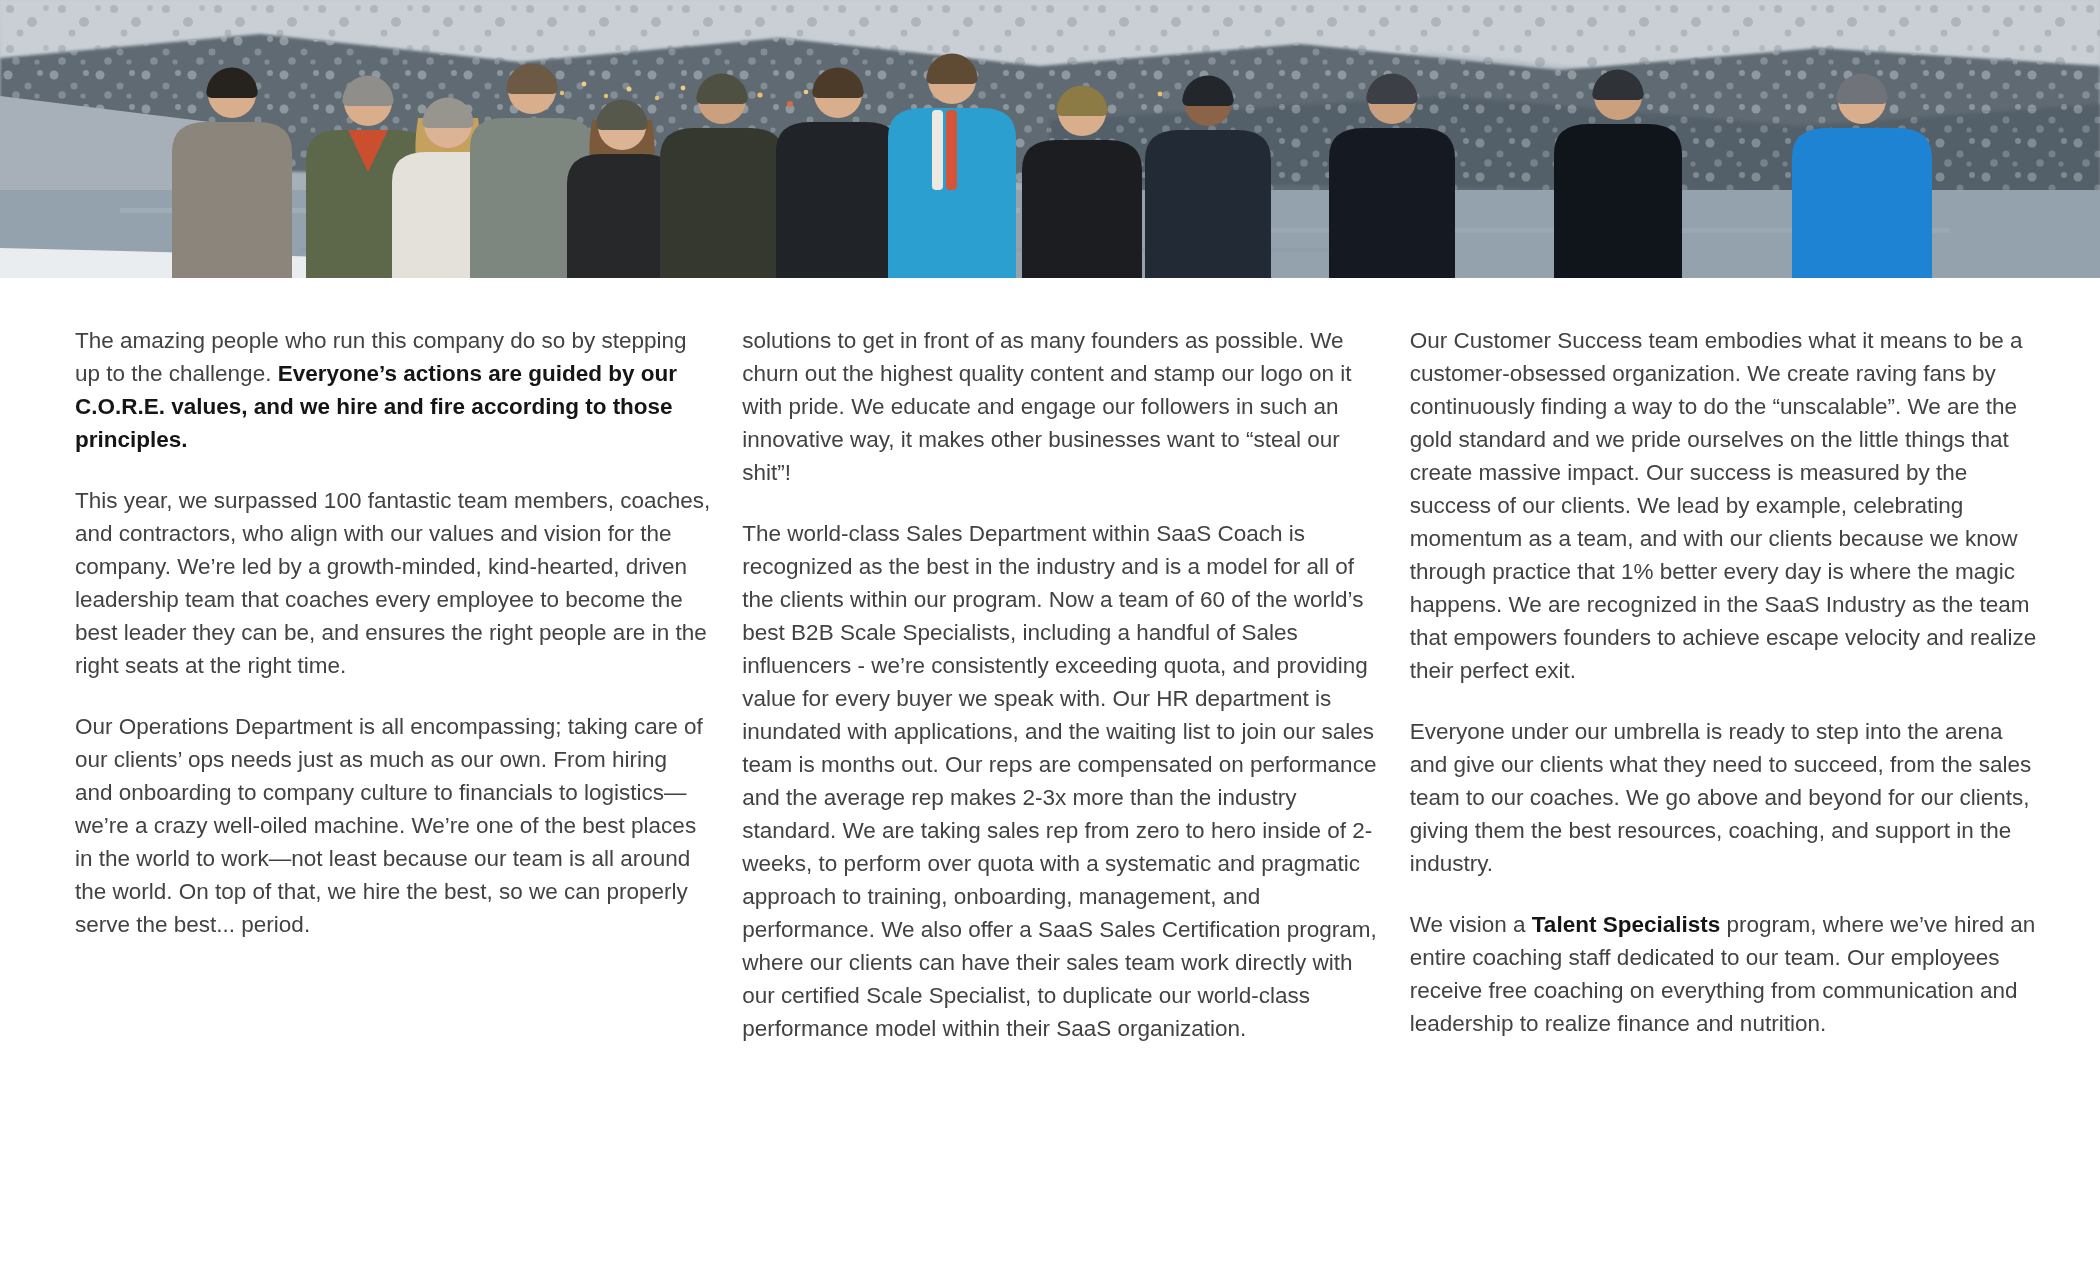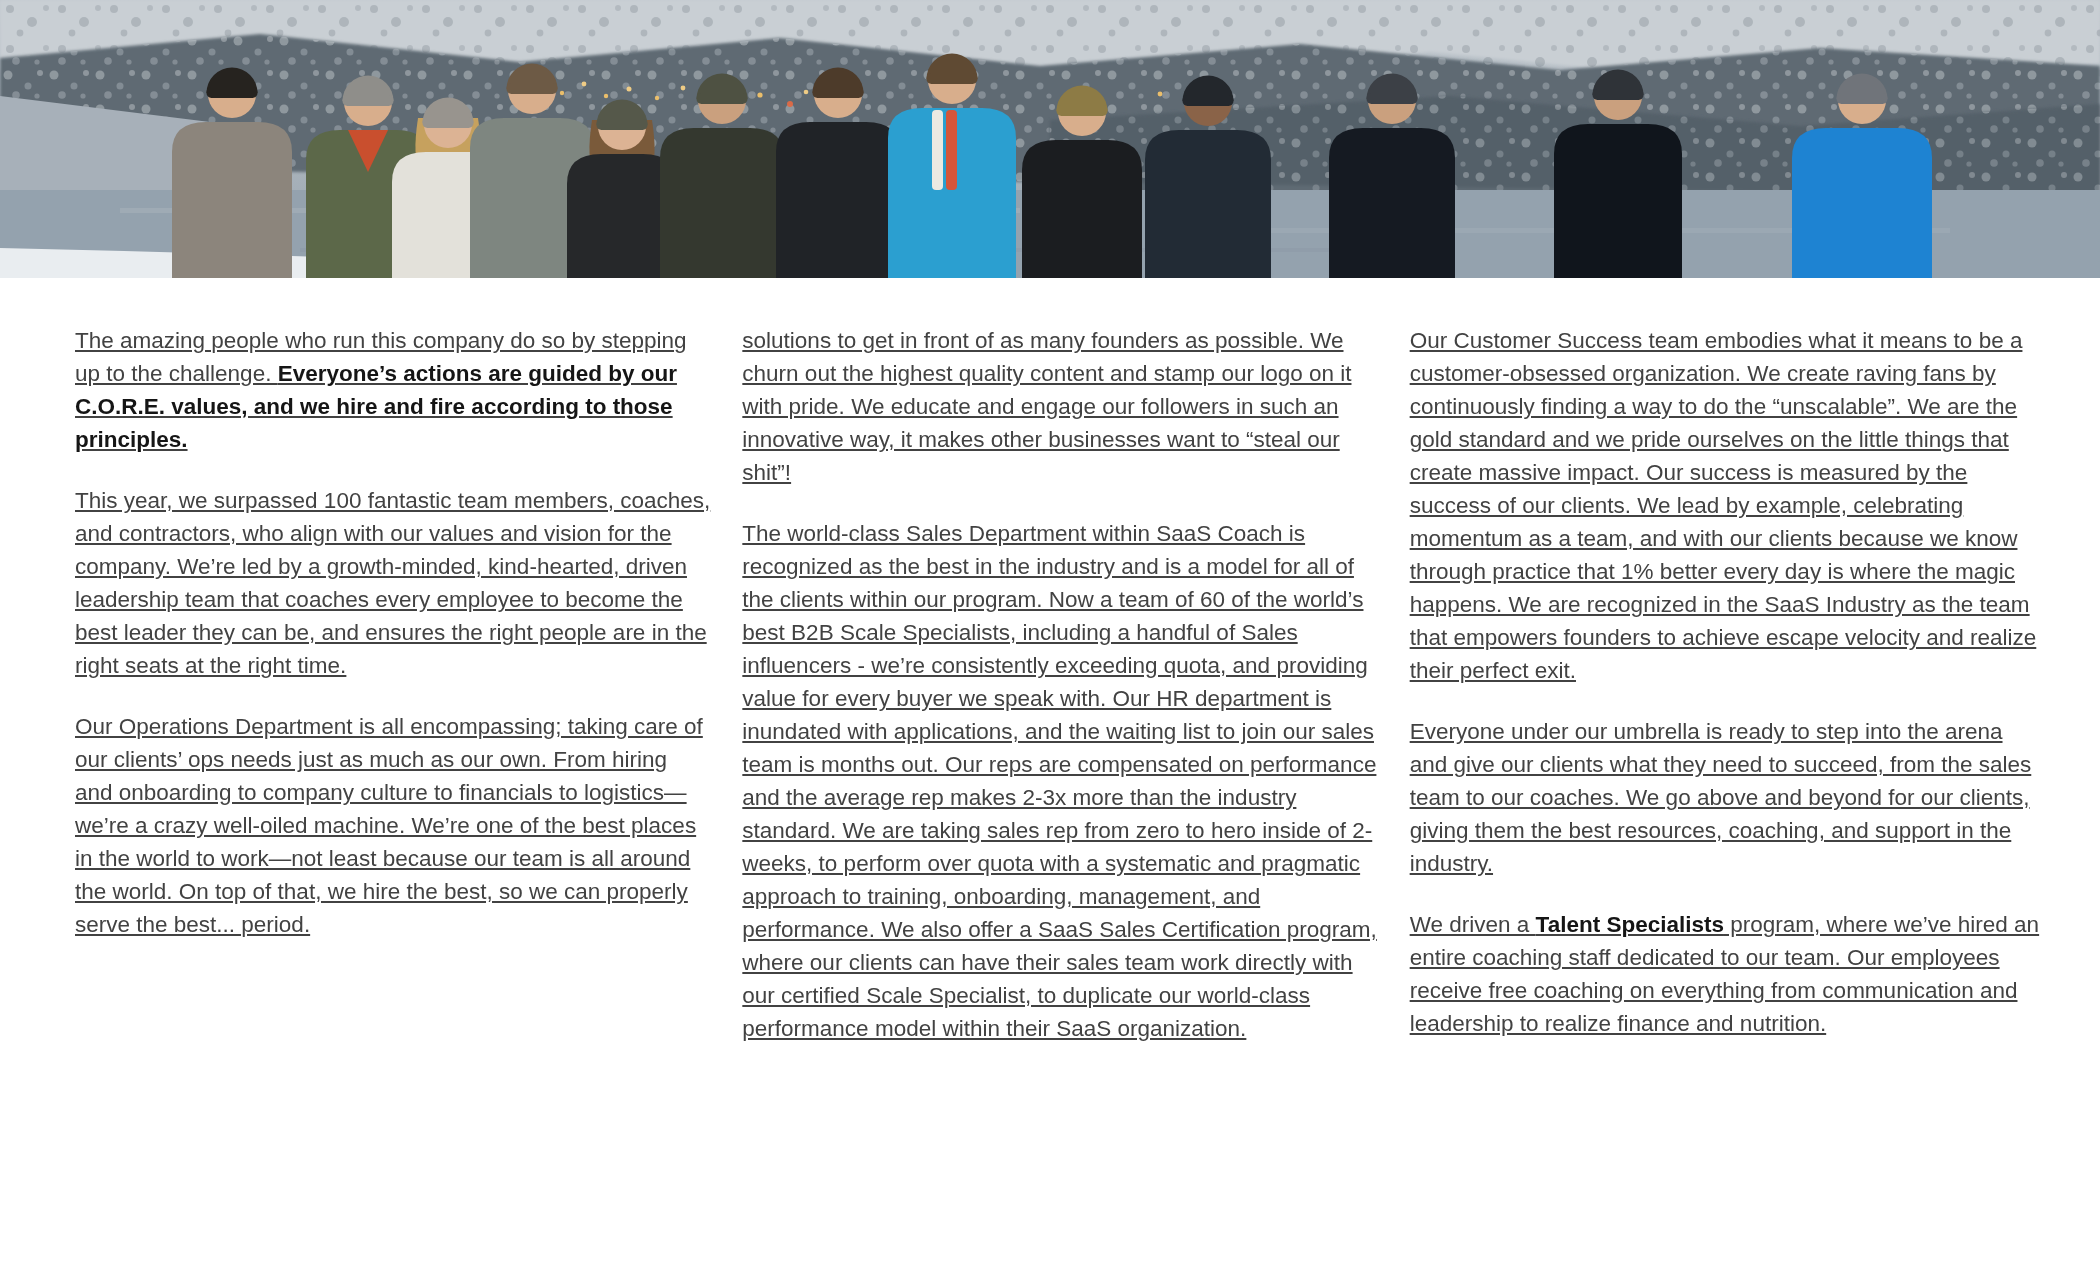--- a/index.html
+++ b/index.html
@@ -27,21 +27,20 @@
     -webkit-background-clip:text;background-clip:text;
     color:transparent;
   }
   .cols{display:flex;gap:32px;margin-top:46px;}
   .col{flex:1 1 0;min-width:0;}
   .col p{
     margin:0 0 28px 0;
     font-size:22.5px;line-height:33px;
     color:#424242;
     text-align:left;
-    text-decoration:underline;
   }
   .col p:last-child{margin-bottom:0;}
   .col strong{color:#151515;font-weight:700;}
 </style>
 </head>
 <body>
 
 <div class="page">
 
   <div class="hero">
@@ -205,17 +204,17 @@
         <p><span>This year, we surpassed 100 fantastic team members, coaches, and contractors, who align with our values and vision for the company. We’re led by a growth-minded, kind-hearted, driven leadership team that coaches every employee to become the best leader they can be, and ensures the right people are in the right seats at the right time.</span></p>
         <p><span>Our Operations Department is all encompassing; taking care of our clients’ ops needs just as much as our own. From hiring and onboarding to company culture to financials to logistics—we’re a crazy well-oiled machine. We’re one of the best places in the world to work—not least because our team is all around the world. On top of that, we hire the best, so we can properly serve the best... period.</span></p>
       </div>
       <div class="col">
         <p><span>solutions to get in front of as many founders as possible. We churn out the highest quality content and stamp our logo on it with pride. We educate and engage our followers in such an innovative way, it makes other businesses want to “steal our shit”!</span></p>
         <p><span>The world-class Sales Department within SaaS Coach is recognized as the best in the industry and is a model for all of the clients within our program. Now a team of 60 of the world’s best B2B Scale Specialists, including a handful of Sales influencers - we’re consistently exceeding quota, and providing value for every buyer we speak with. Our HR department is inundated with applications, and the waiting list to join our sales team is months out. Our reps are compensated on performance and the average rep makes 2-3x more than the industry standard. We are taking sales rep from zero to hero inside of 2-weeks, to perform over quota with a systematic and pragmatic approach to training, onboarding, management, and performance. We also offer a SaaS Sales Certification program, where our clients can have their sales team work directly with our certified Scale Specialist, to duplicate our world-class performance model within their SaaS organization.</span></p>
       </div>
       <div class="col">
         <p><span>Our Customer Success team embodies what it means to be a customer-obsessed organization. We create raving fans by continuously finding a way to do the “unscalable”. We are the gold standard and we pride ourselves on the little things that create massive impact. Our success is measured by the success of our clients. We lead by example, celebrating momentum as a team, and with our clients because we know through practice that 1% better every day is where the magic happens. We are recognized in the SaaS Industry as the team that empowers founders to achieve escape velocity and realize their perfect exit.</span></p>
         <p><span>Everyone under our umbrella is ready to step into the arena and give our clients what they need to succeed, from the sales team to our coaches. We go above and beyond for our clients, giving them the best resources, coaching, and support in the industry.</span></p>
-        <p><span>We driven a </span><strong>Talent Specialists</strong><span> program, where we’ve hired an entire coaching staff dedicated to our team. Our employees receive free coaching on everything from communication and leadership to realize finance and nutrition.</span></p>
+        <p><span>We vision a </span><strong>Talent Specialists</strong><span> program, where we’ve hired an entire coaching staff dedicated to our team. Our employees receive free coaching on everything from communication and leadership to realize finance and nutrition.</span></p>
       </div>
     </div>
   </main>
 </div>
 
 </body></html>

